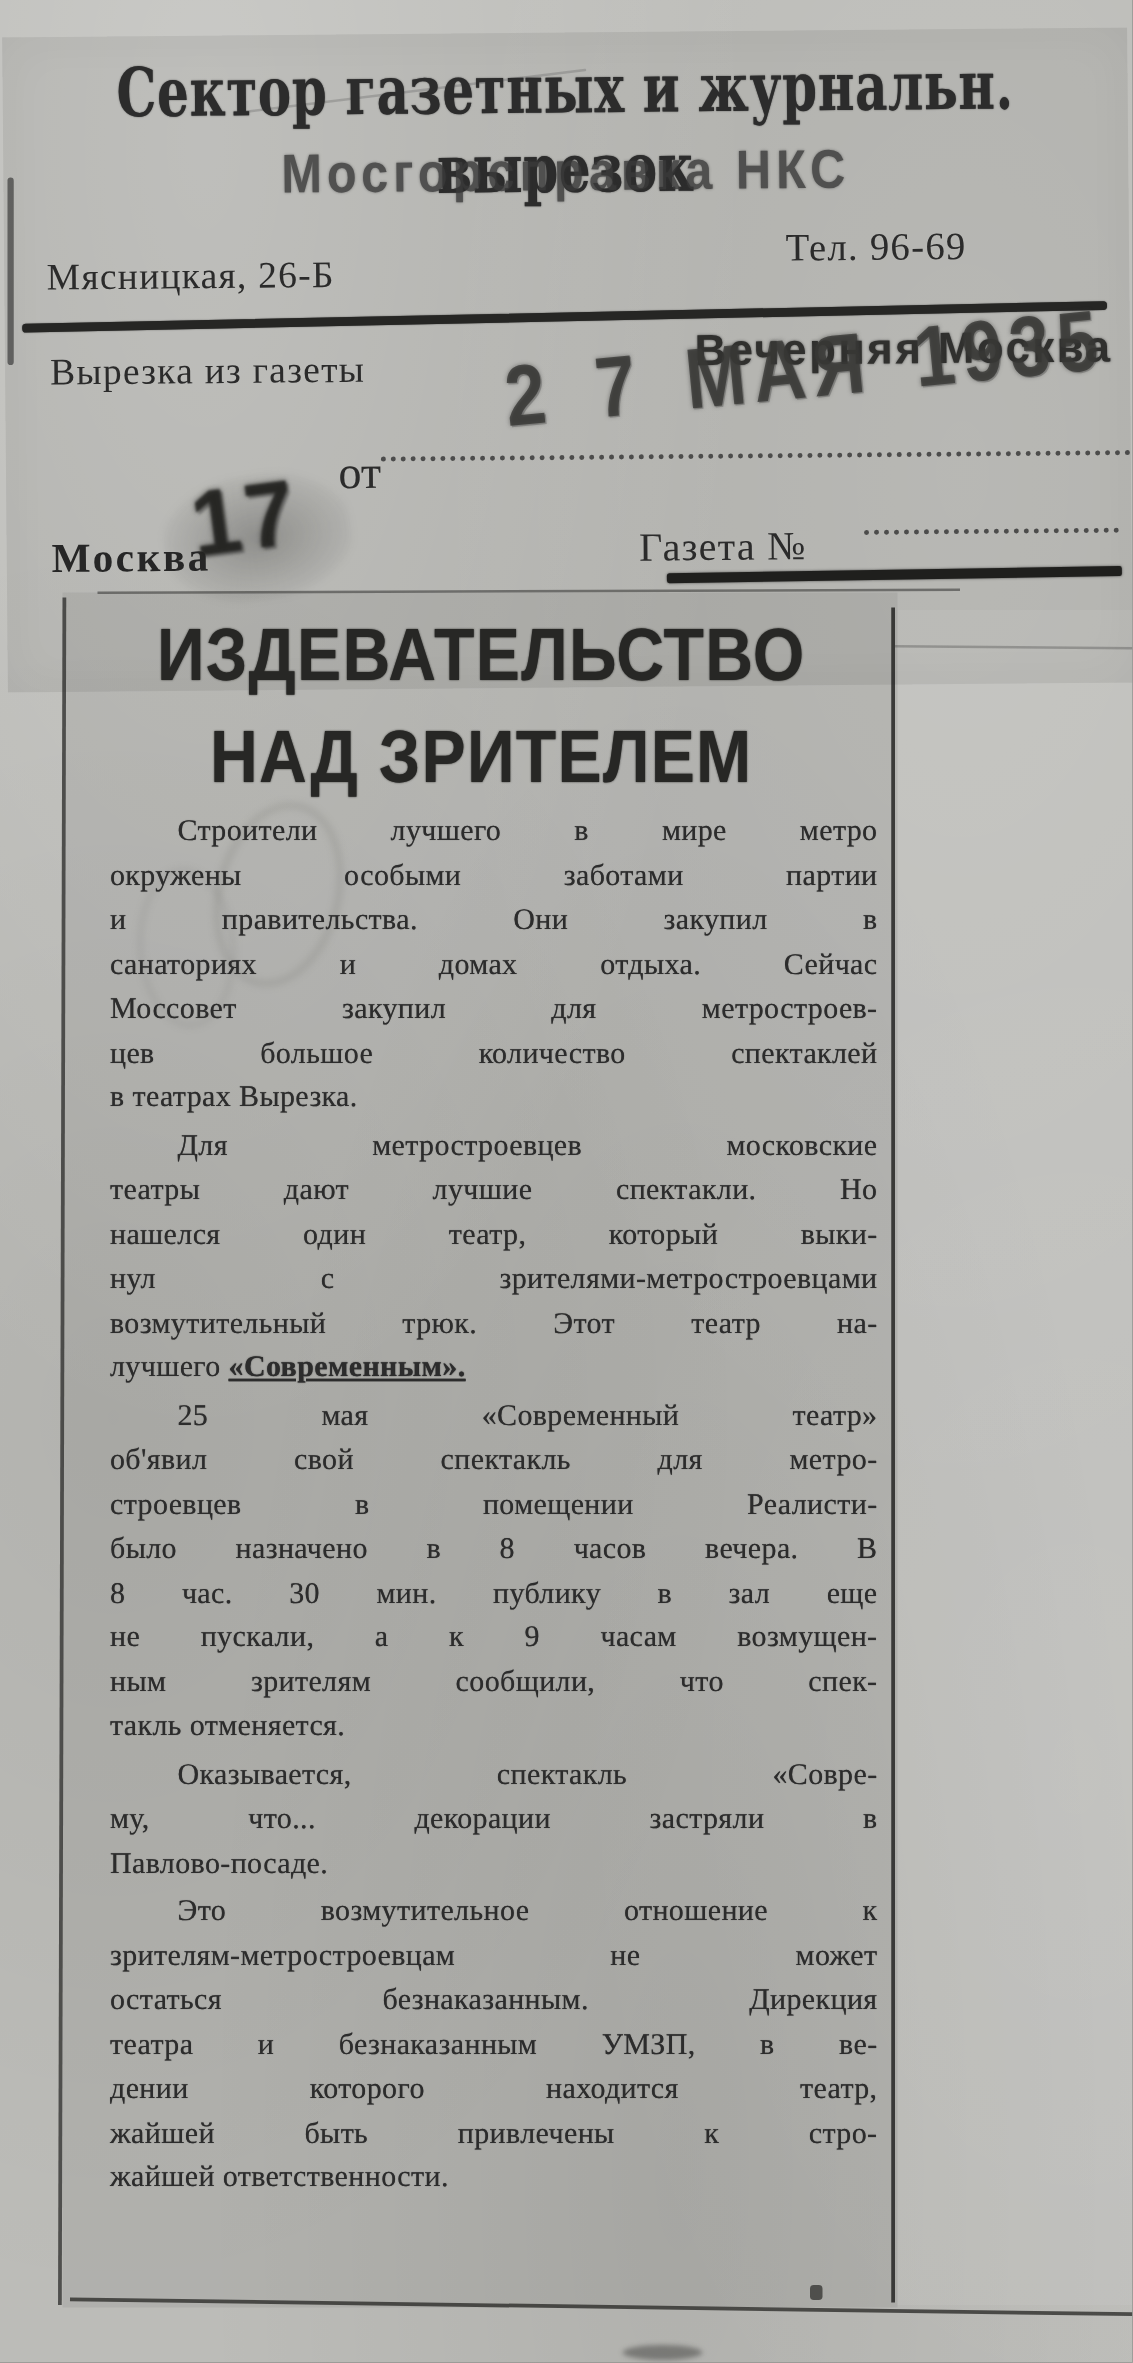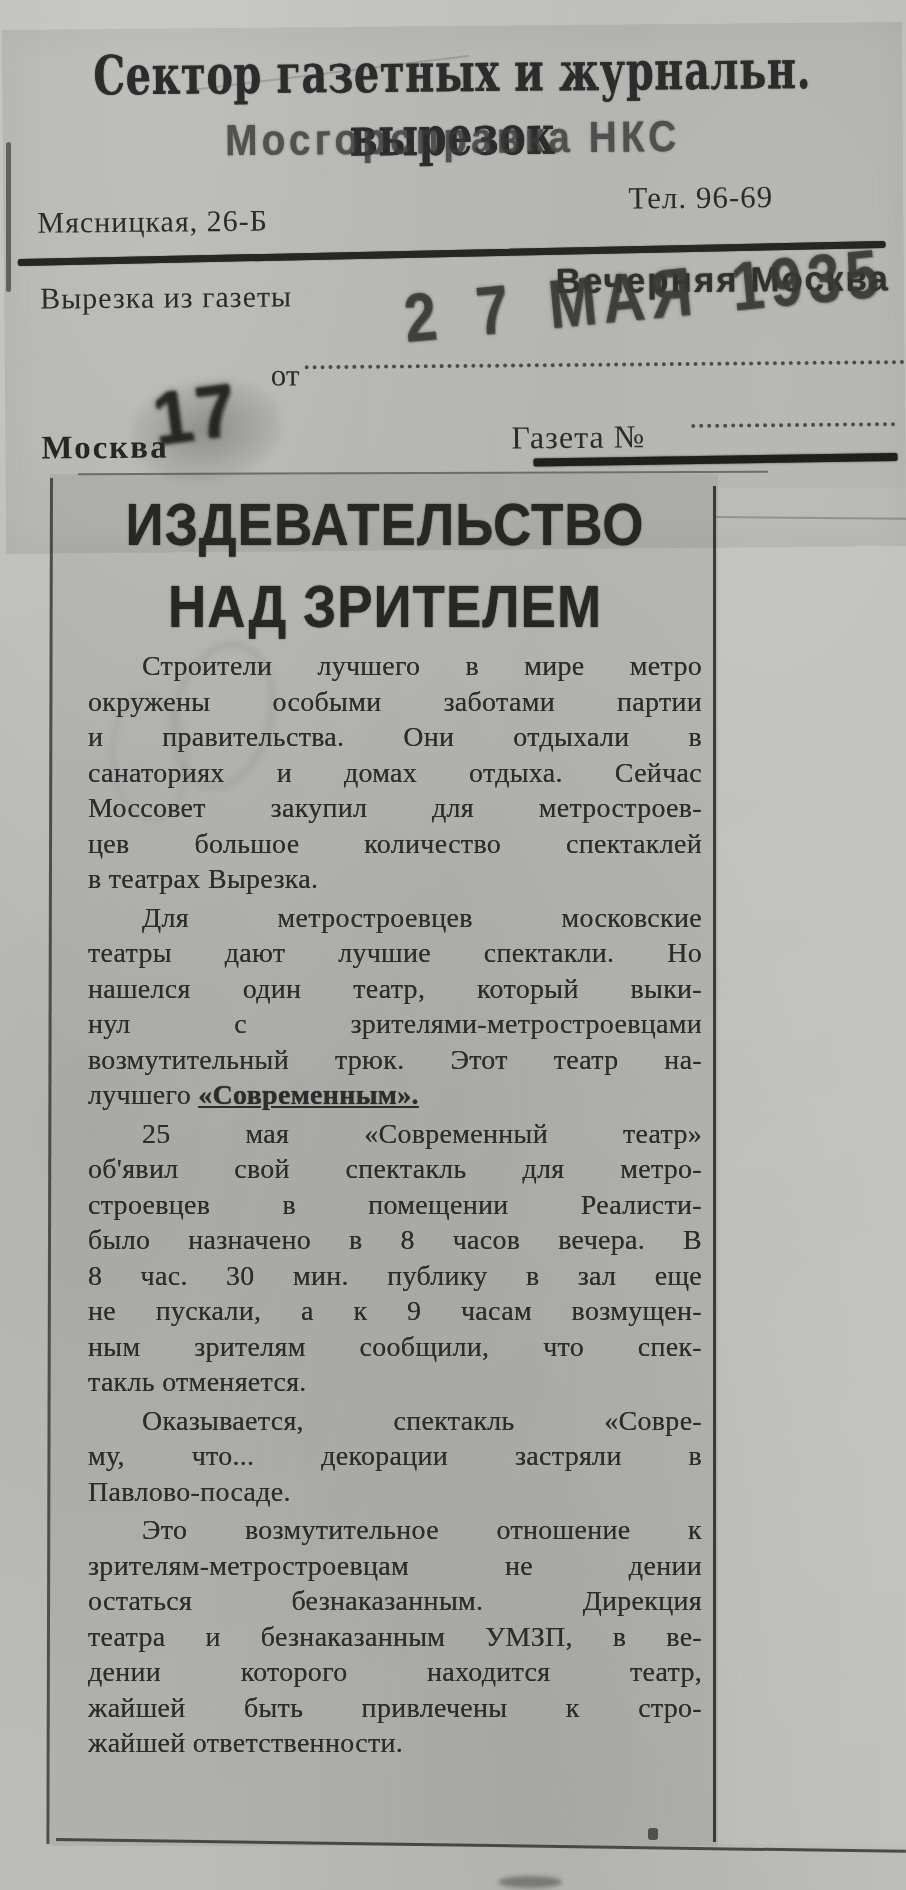--- a/index.html
+++ b/index.html
@@ -49,21 +49,21 @@
     left:14px;top:224px;width:868px;height:7px;background:#262624;
     transform:rotate(-0.7deg);border-radius:3px;box-shadow:0 0 1px rgba(20,20,20,.8);
   }
   .source-label{left:36px;top:252px;font-size:30px;letter-spacing:1px;color:#2b2b2b;}
   .paper-stamp{
     right:14px;top:236px;
     font-family:"Liberation Sans", sans-serif;font-weight:bold;font-size:35px;
     letter-spacing:2px;color:#30302e;
     text-shadow:0 0 2px rgba(45,45,45,.75);
   }
-  .from-label{left:266px;top:330px;font-size:31px;color:#2b2b2b;}
+  .from-label{left:266px;top:330px;font-size:37px;color:#2b2b2b;}
   .dotline{left:300px;top:306px;width:600px;height:32px;border-bottom:4px dotted #3a3a3a;opacity:.85;}
   .date-stamp{
     left:400px;top:258px;
     font-family:"Liberation Sans", sans-serif;font-weight:bold;font-size:58px;
     letter-spacing:6px;word-spacing:12px;color:rgba(55,55,53,.8);
     transform:rotate(-5deg) scaleY(1.18);transform-origin:left center;
     text-shadow:0 0 3px rgba(60,60,58,.6), 1px 1px 0 rgba(60,60,58,.3);
     white-space:nowrap;
   }
   .city{left:36px;top:400px;font-size:33px;font-weight:bold;letter-spacing:2px;color:#262626;}
@@ -97,21 +97,21 @@
     transform:scaleY(1.12);transform-origin:center top;
     text-shadow:0 0 1.5px rgba(35,35,33,.9);
   }
   .h1{top:20px;}
   .h2{top:102px;}
 
   .scribble{left:108px;top:150px;width:220px;height:230px;opacity:.5;transform:rotate(14deg);}
   .scribble .e1{left:60px;top:20px;width:90px;height:140px;border:5px solid rgba(110,110,105,.45);border-radius:50%;filter:blur(3px);}
   .scribble .e2{left:10px;top:90px;width:70px;height:120px;border:4px solid rgba(110,110,105,.35);border-radius:50%;filter:blur(3px);transform:rotate(-18deg);}
 
-  .body{left:88px;top:178px;width:614px;font-size:28px;line-height:35.5px;color:#2c2c2c;
+  .body{left:88px;top:178px;width:614px;font-size:24px;line-height:35.5px;color:#2c2c2c;
         text-shadow:0 0 .6px rgba(40,40,40,.75);letter-spacing:.3px;position:absolute;}
   .body .para{position:relative;margin-bottom:3px;}
   .body .line{position:relative;text-align:justify;text-align-last:justify;height:35.5px;overflow:visible;}
   .body .line.first{text-indent:54px;}
   .body .line.last{text-align-last:left;}
   .body .bold{font-weight:bold;text-shadow:0 0 1px rgba(30,30,30,.9);}
 </style>
 </head>
 <body>
 
@@ -154,21 +154,21 @@
 
     <div class="scribble">
       <div class="e1"></div>
       <div class="e2"></div>
     </div>
 
     <div class="body">
         <div class="para">
           <div class="line first">Строители лучшего в мире метро</div>
           <div class="line">окружены особыми заботами партии</div>
-          <div class="line">и правительства. Они отдыхали в</div>
+          <div class="line">и правительства. Они закупил в</div>
           <div class="line">санаториях и домах отдыха. Сейчас</div>
           <div class="line">Моссовет закупил для метростроев-</div>
           <div class="line">цев большое количество спектаклей</div>
           <div class="line last">в театрах Вырезка.</div>
         </div>
         <div class="para">
           <div class="line first">Для метростроевцев московские</div>
           <div class="line">театры дают лучшие спектакли. Но</div>
           <div class="line">нашелся один театр, который выки-</div>
           <div class="line">нул с зрителями-метростроевцами</div>
@@ -185,21 +185,21 @@
           <div class="line">ным зрителям сообщили, что спек-</div>
           <div class="line last">такль отменяется.</div>
         </div>
         <div class="para">
           <div class="line first">Оказывается, спектакль «Совре-</div>
           <div class="line">му, что... декорации застряли в</div>
           <div class="line last">Павлово-посаде.</div>
         </div>
         <div class="para">
           <div class="line first">Это возмутительное отношение к</div>
-          <div class="line">зрителям-метростроевцам не дении</div>
+          <div class="line">зрителям-метростроевцам не может</div>
           <div class="line">остаться безнаказанным. Дирекция</div>
           <div class="line">театра и безнаказанным УМЗП, в ве-</div>
           <div class="line">дении которого находится театр,</div>
           <div class="line">жайшей быть привлечены к стро-</div>
           <div class="line last">жайшей ответственности.</div>
         </div>
       </div>
   </div>
 
   <div class="stain-bottom"></div>

